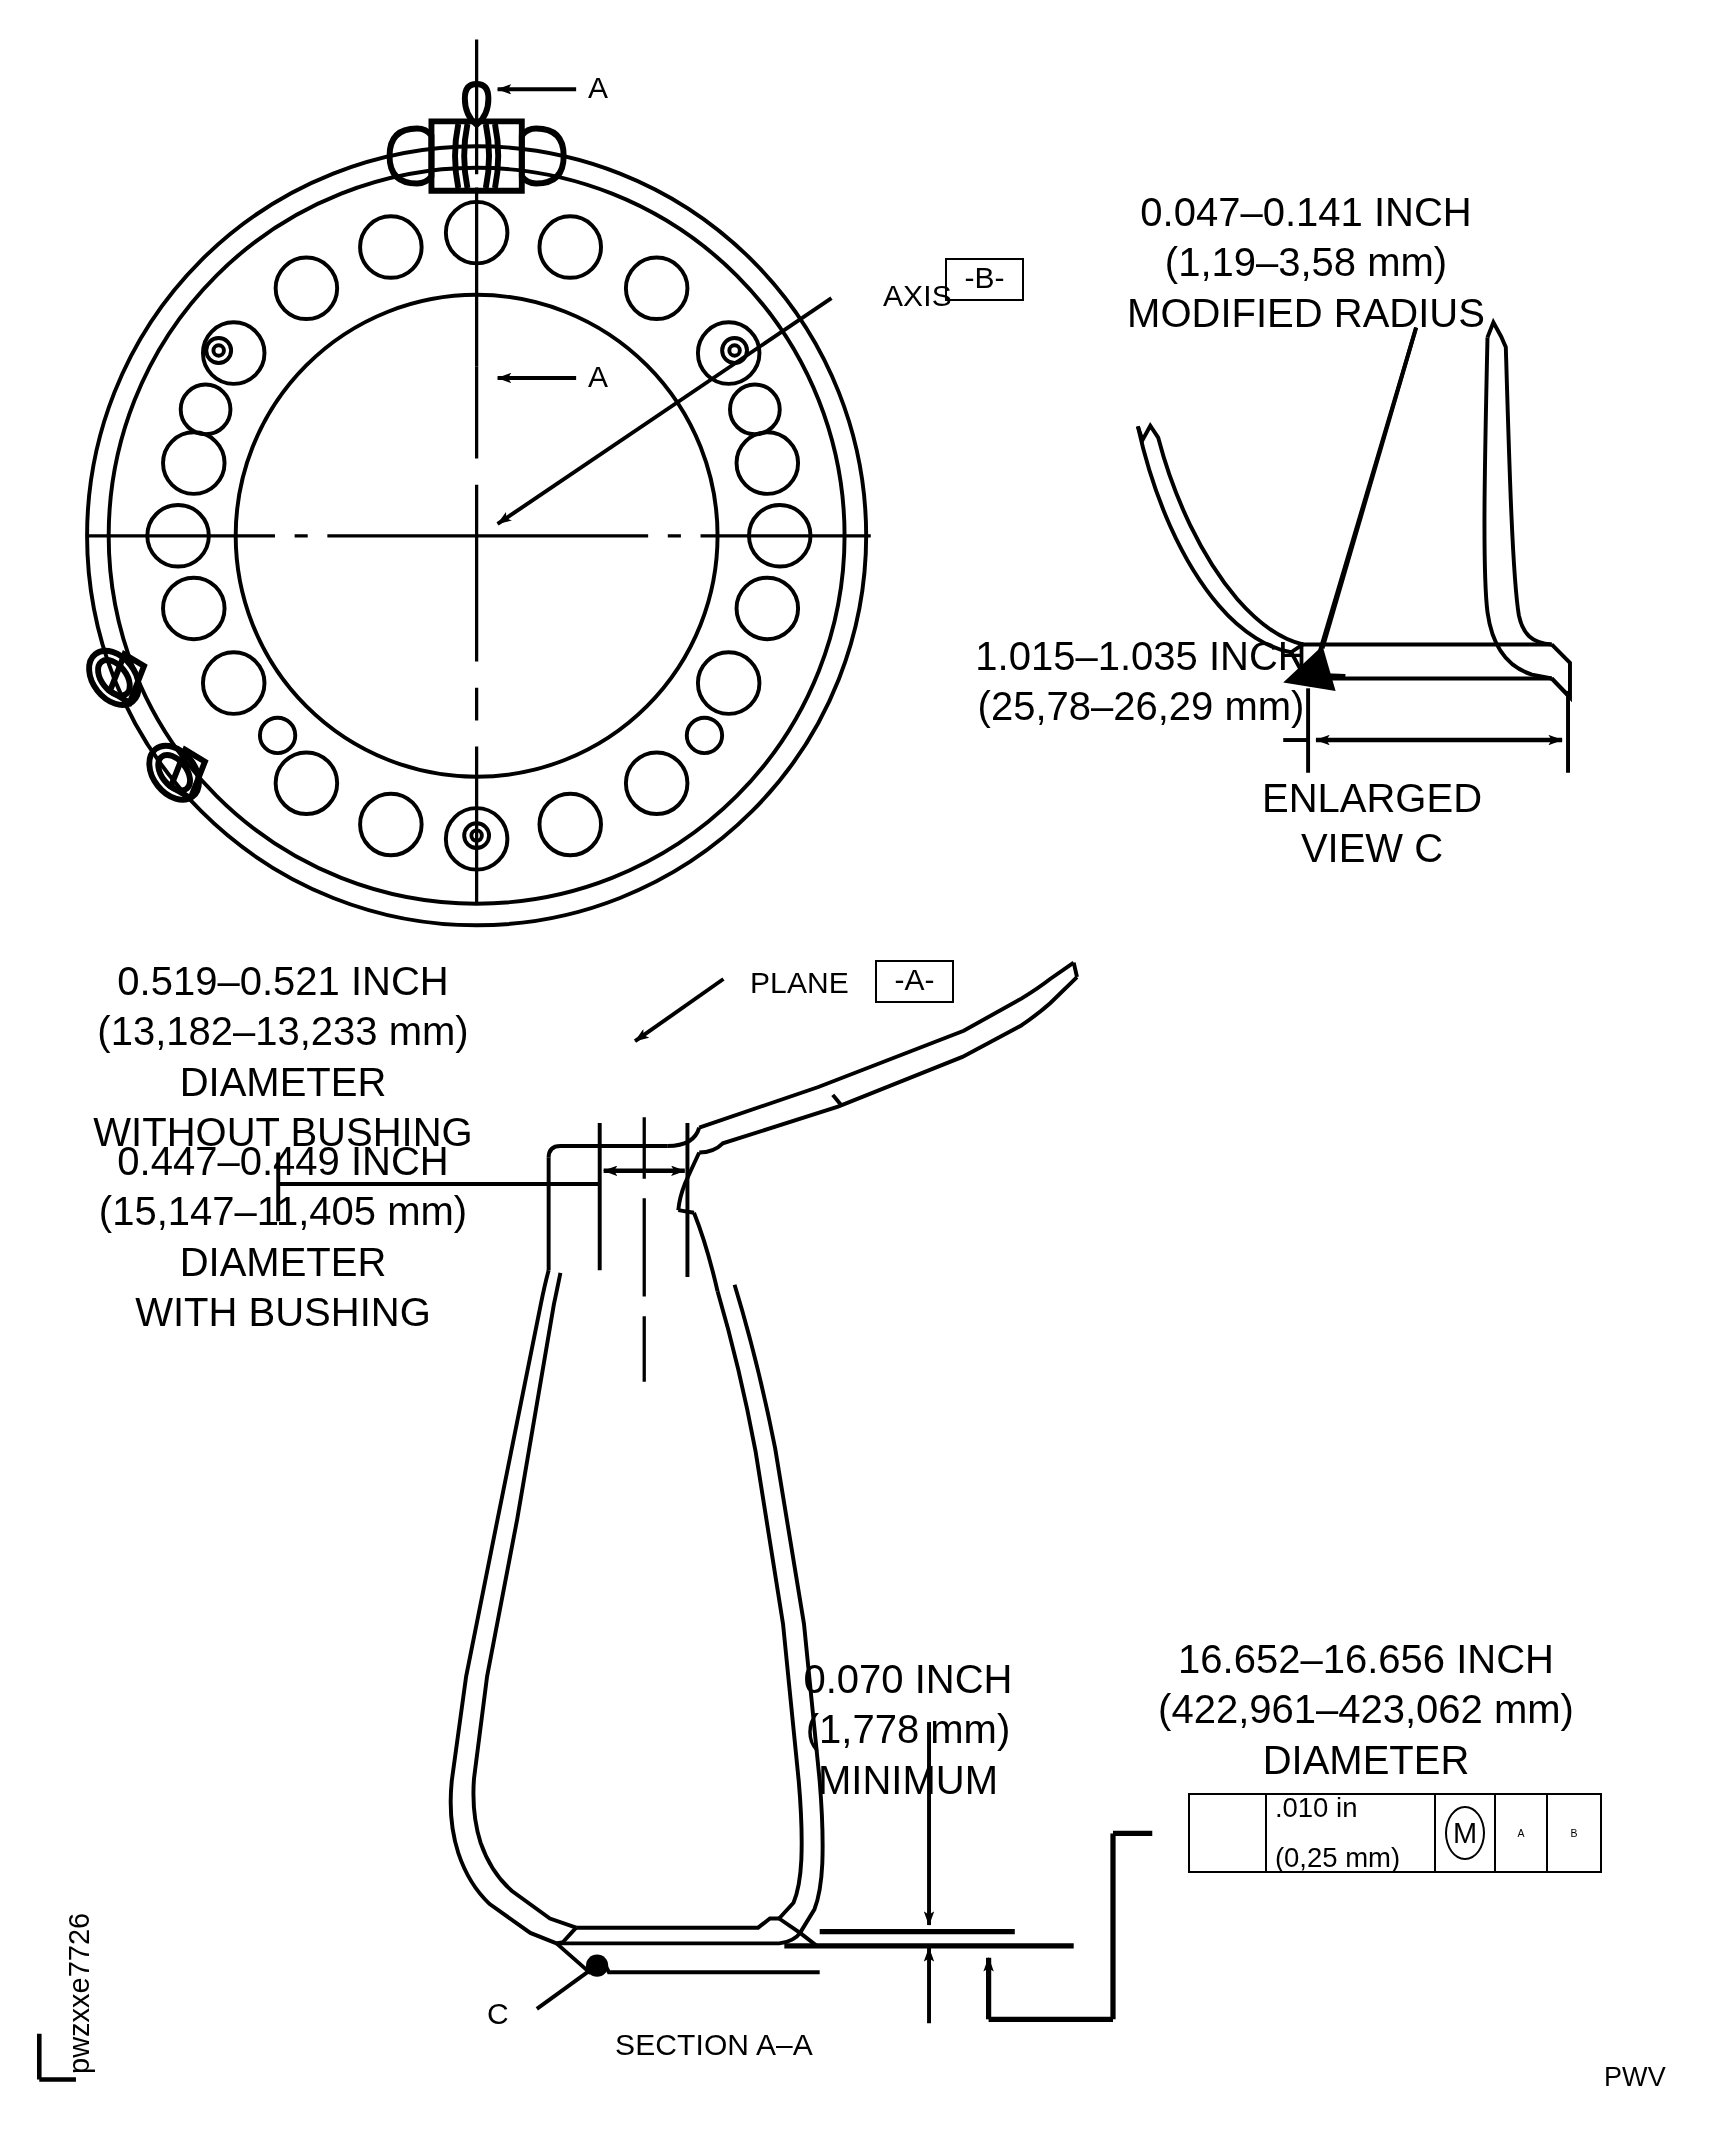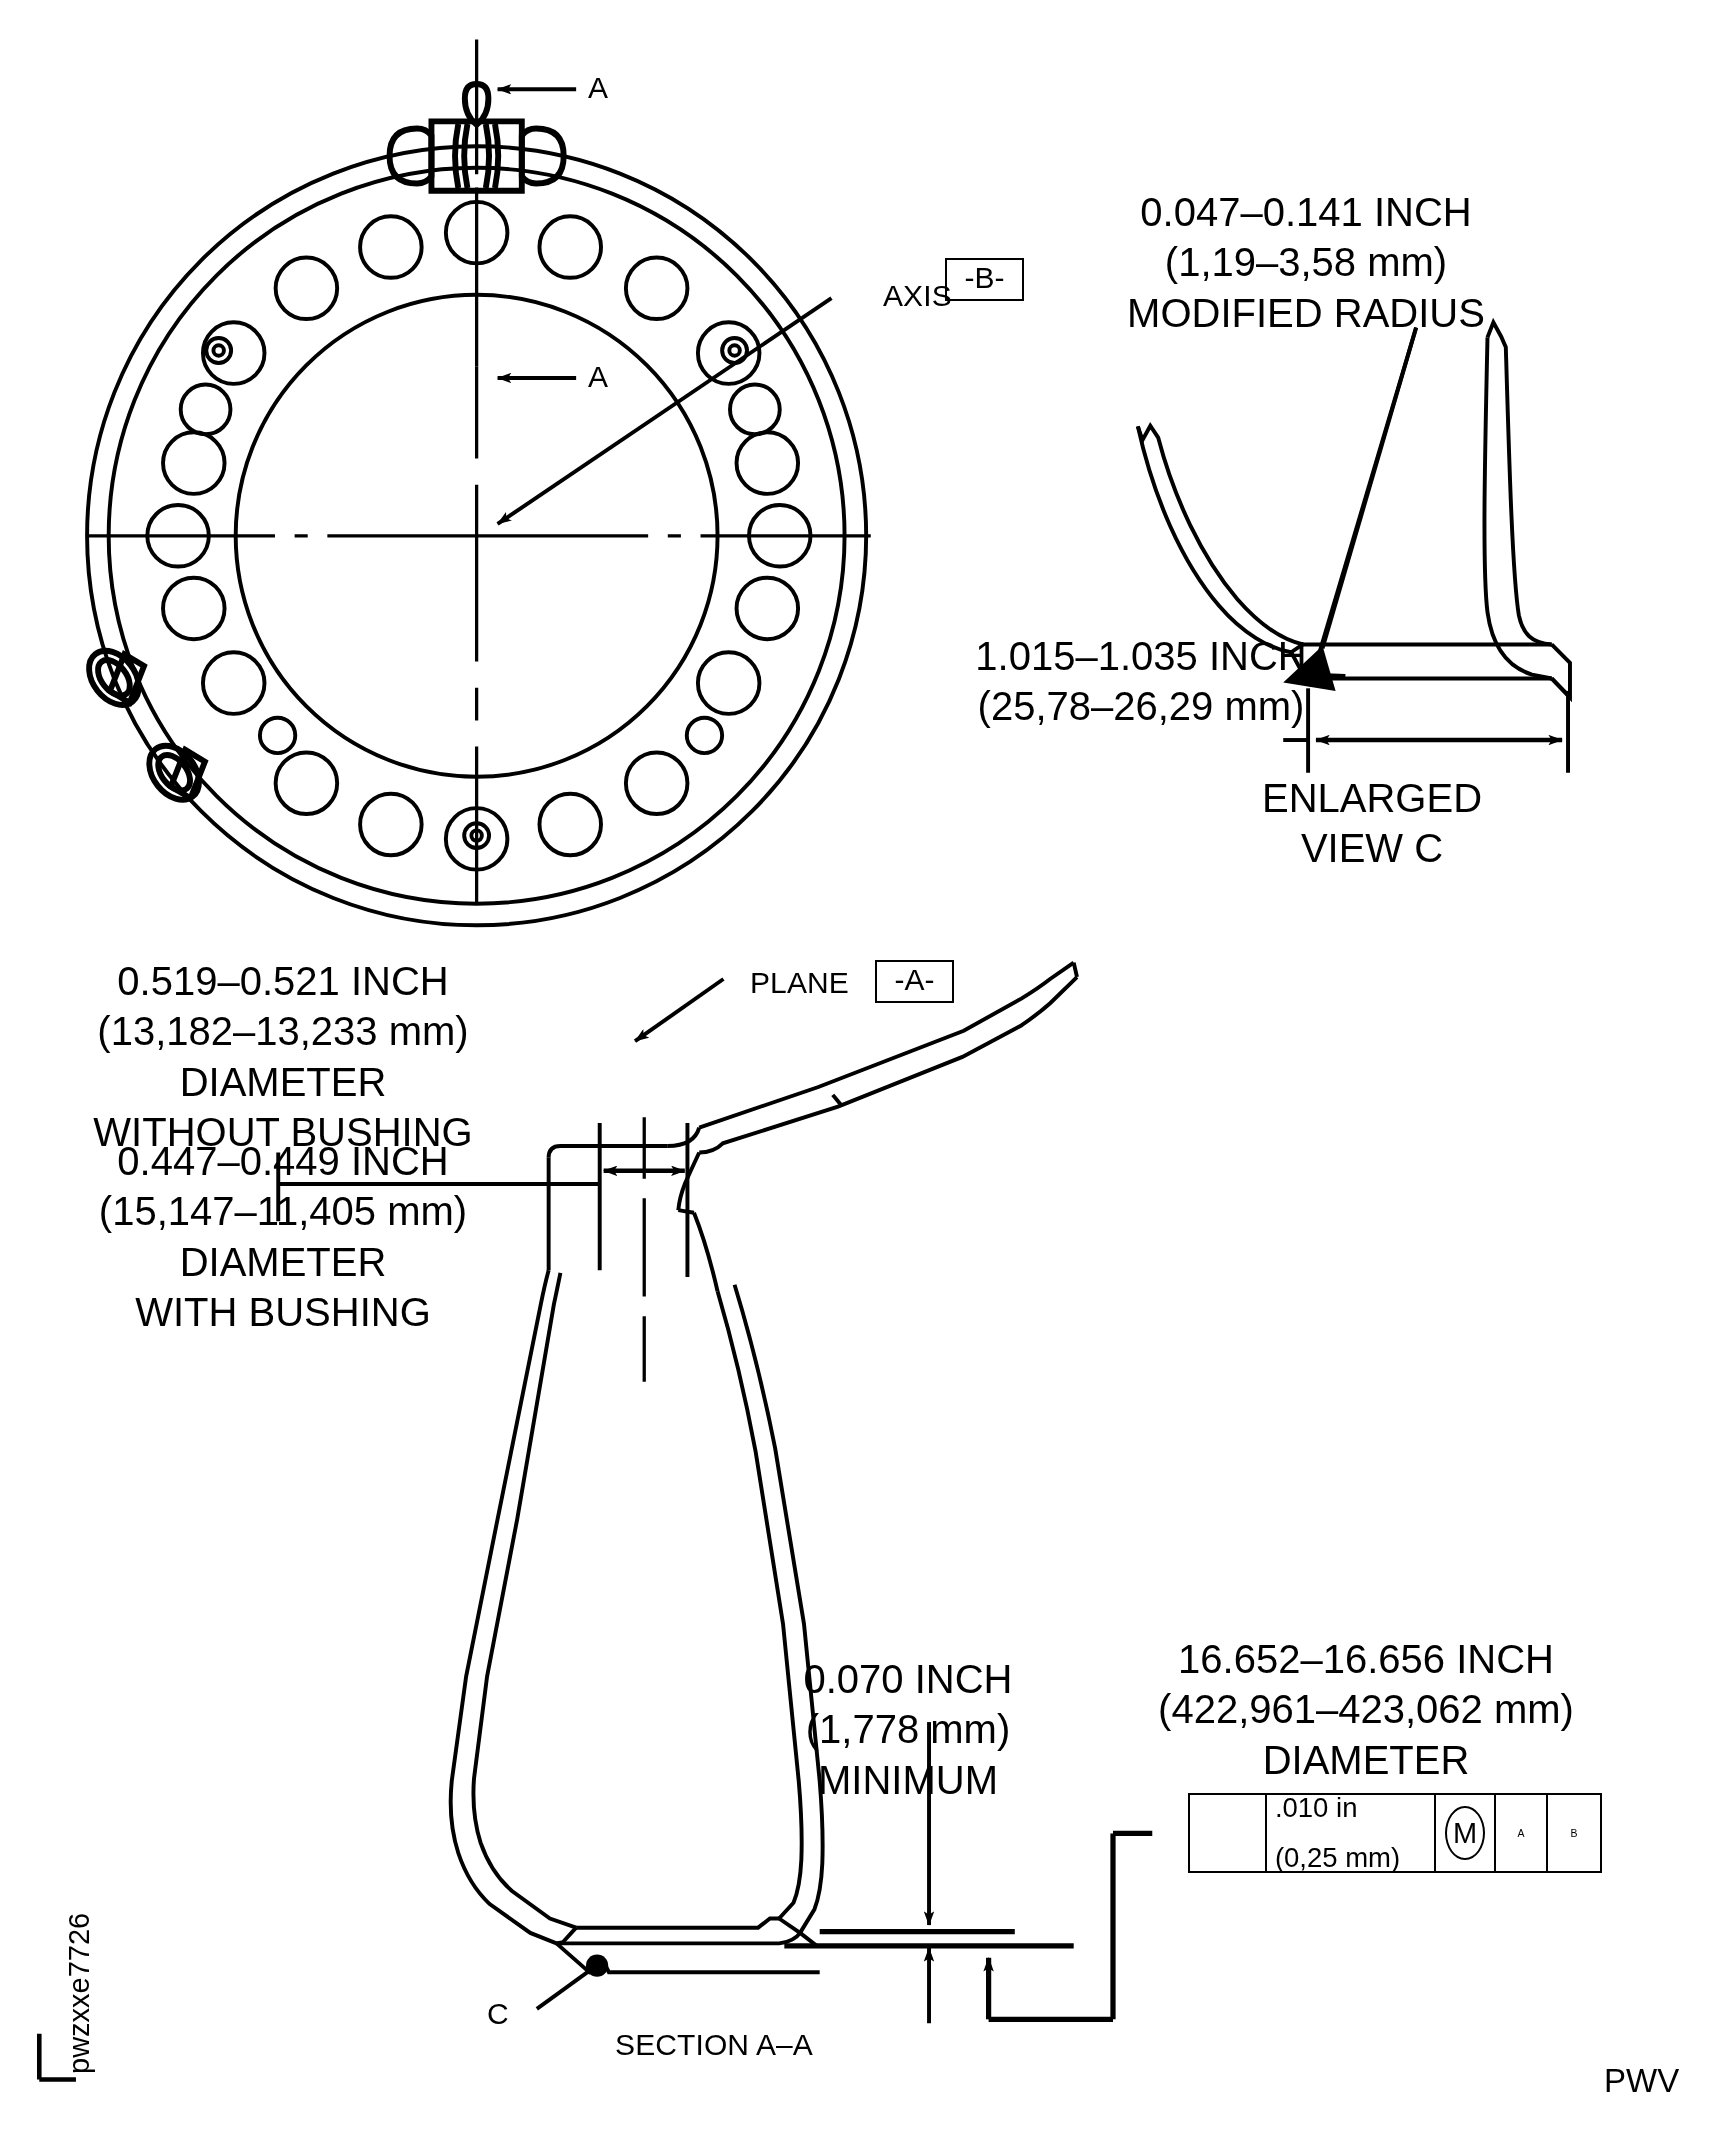--- a/index.html
+++ b/index.html
@@ -304,16 +304,16 @@
     <div class="cell" style="width:52px;">
       <span>B</span>
     </div>
   </div>
 
   <div class="txt" style="left:487px;top:1995px;">C</div>
 
   <div class="txt ctr" style="left:714px;top:2026px;">SECTION A–A</div>
 
   <div class="vert" style="left:63px;top:2074px;transform:rotate(-90deg);">pwzxxe7726</div>
-  <div class="txt" style="left:1604px;top:2061px;font-size:33px;">PWV</div>
+  <div class="txt" style="left:1604px;top:2061px;font-size:27px;">PWV</div>
 
 </div>
 
 
 </body></html>

